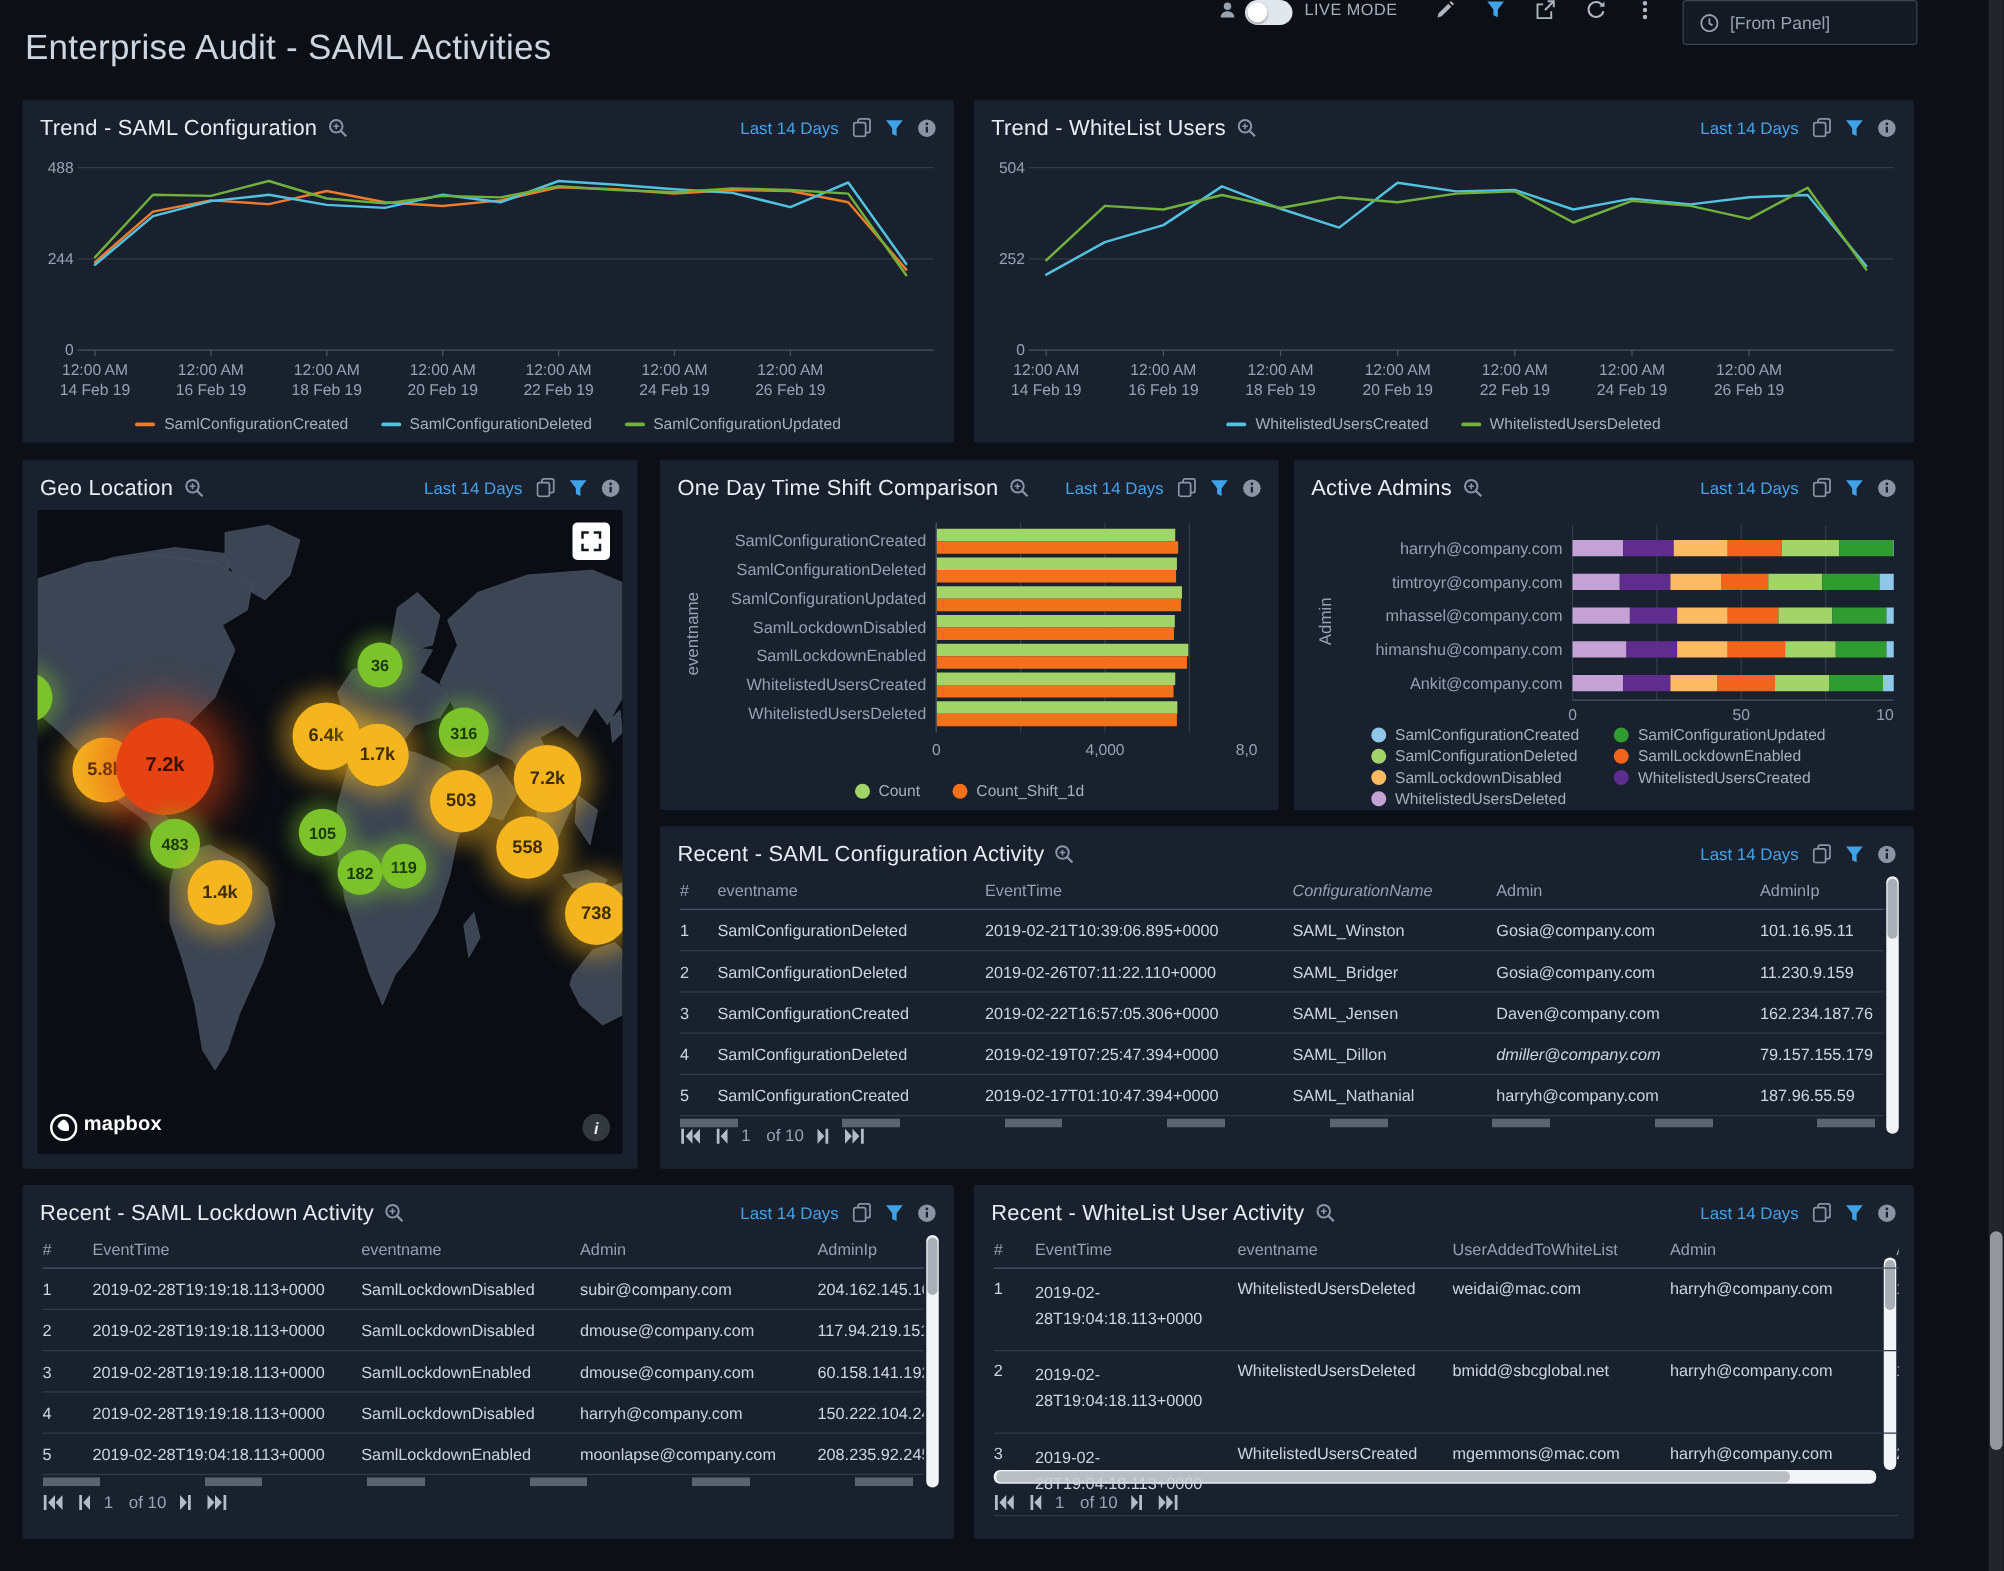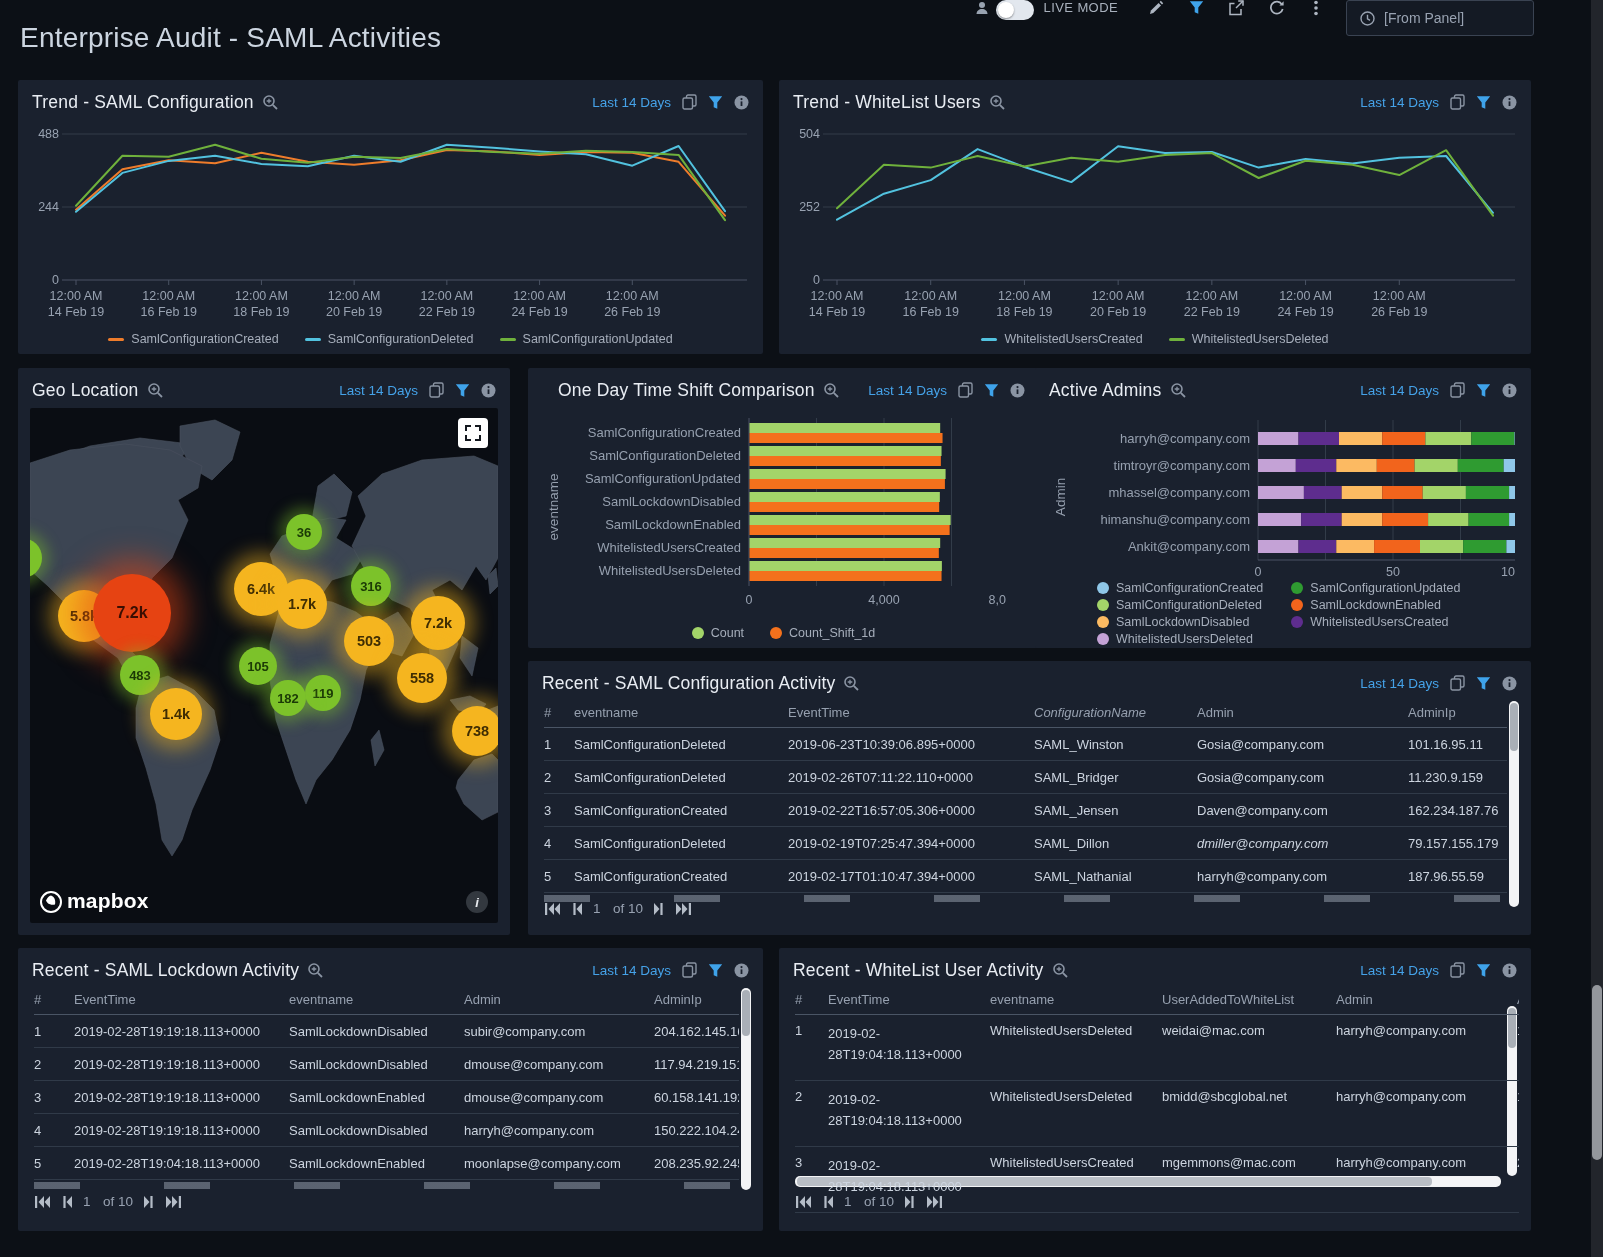--- a/index.html
+++ b/index.html
@@ -39,22 +39,22 @@
 
   
   #map{position:absolute;left:12px;right:12px;top:40px;bottom:12px;background:#0a0d13;border-radius:2px;overflow:hidden;}
   .cl{position:absolute;border-radius:50%;display:flex;align-items:center;justify-content:center;
       font-weight:bold;transform:translate(-50%,-50%);}
   .cl-green{background:#7cc22a;box-shadow:0 0 14px 7px rgba(124,194,42,.40);color:#1b3a06;font-size:13px;}
   .cl-yellow{background:#f5b51f;box-shadow:0 0 18px 10px rgba(245,181,31,.45);color:#3f2d03;font-size:14.5px;}
   .cl-red{background:#e64312;box-shadow:0 0 28px 16px rgba(230,67,18,.50);color:#3a0e02;font-size:16px;}
   #map-expand{position:absolute;top:10px;right:10px;width:30px;height:30px;background:#fff;border-radius:4px;
               display:flex;align-items:center;justify-content:center;}
-  #mapbox{position:absolute;left:10px;bottom:10px;display:flex;align-items:flex-end;gap:5px;
-          color:#fff;font-size:21px;font-weight:bold;letter-spacing:.2px;}
+  #mapbox{position:absolute;left:10px;bottom:10px;display:flex;align-items:flex-start;gap:5px;
+          color:#fff;font-size:16px;font-weight:bold;letter-spacing:.2px;}
   #map-info{position:absolute;right:10px;bottom:10px;width:22px;height:22px;border-radius:50%;background:#33383f;
             color:#e8eaee;display:flex;align-items:center;justify-content:center;font-size:13px;font-weight:bold;font-style:italic;}
 
   
   .tbl{position:absolute;left:16px;right:16px;top:36px;font-size:13px;overflow:hidden;}
   .trow{display:flex;align-items:center;height:32px;border-bottom:1px solid #303a48;color:#ccd4df;}
   .trow.thead{color:#96a0af;border-bottom:1px solid #4a5565;height:30px;}
   .tcell{padding-right:10px;white-space:nowrap;overflow:hidden;flex:0 0 auto;}
   .tall{height:57px;align-items:flex-start;padding-top:8px;box-sizing:content-box;}
   .wrap{white-space:normal;overflow-wrap:break-word;line-height:1.65;}
@@ -369,21 +369,21 @@
       <svg width="22" height="22" viewBox="0 0 22 22">
         <circle cx="11" cy="11" r="10" fill="none" stroke="#ffffff" stroke-width="2"></circle>
         <path d="M11 4.5c2.5 1 5 3.5 4 9-5.5 1-8-1.5-9-4 1.5-3 3-4.5 5-5z" fill="#ffffff"></path>
       </svg>
       <span>mapbox</span>
     </div>
     <div id="map-info">i</div>
   </div>
 </section>
 
-<section class="panel" id="p-ts" style="left:528px;top:368px;width:495px;height:280px;padding-left:16px;">
+<section class="panel" id="p-ts" style="left:528px;top:368px;width:495px;height:280px;">
   <div class="phead">
     <span class="ptitle">One Day Time Shift Comparison</span>
     <span class="ico zoomico">
         <svg width="17" height="17" viewBox="0 0 17 17" xmlns="http://www.w3.org/2000/svg">
           <circle cx="7" cy="7" r="5" fill="none" stroke="#8a94a3" stroke-width="1.6"></circle>
           <line x1="10.8" y1="10.8" x2="15" y2="15" stroke="#8a94a3" stroke-width="1.8"></line>
           <line x1="4.7" y1="7" x2="9.3" y2="7" stroke="#8a94a3" stroke-width="1.3"></line>
           <line x1="7" y1="4.7" x2="7" y2="9.3" stroke="#8a94a3" stroke-width="1.3"></line>
         </svg>
       </span>
@@ -640,21 +640,21 @@
         <div class="tcell" style="width: 20px;">#</div>
         <div class="tcell" style="width: 204px;">eventname</div>
         <div class="tcell" style="width: 236px;">EventTime</div>
         <div class="tcell" style="width: 153px; font-style: italic;">ConfigurationName</div>
         <div class="tcell" style="width: 201px;">Admin</div>
         <div class="tcell" style="width: 135px;">AdminIp</div>
       </div>
       <div class="trow">
         <div class="tcell" style="width: 20px;">1</div>
         <div class="tcell" style="width: 204px;">SamlConfigurationDeleted</div>
-        <div class="tcell" style="width: 236px;">2019-06-23T10:39:06.895+0000</div>
+        <div class="tcell" style="width: 236px;">2019-02-21T10:39:06.895+0000</div>
         <div class="tcell" style="width: 153px;">SAML_Winston</div>
         <div class="tcell" style="width: 201px;">Gosia@company.com</div>
         <div class="tcell" style="width: 135px;">101.16.95.11</div>
       </div>
       <div class="trow">
         <div class="tcell" style="width: 20px;">2</div>
         <div class="tcell" style="width: 204px;">SamlConfigurationDeleted</div>
         <div class="tcell" style="width: 236px;">2019-02-26T07:11:22.110+0000</div>
         <div class="tcell" style="width: 153px;">SAML_Bridger</div>
         <div class="tcell" style="width: 201px;">Gosia@company.com</div>

